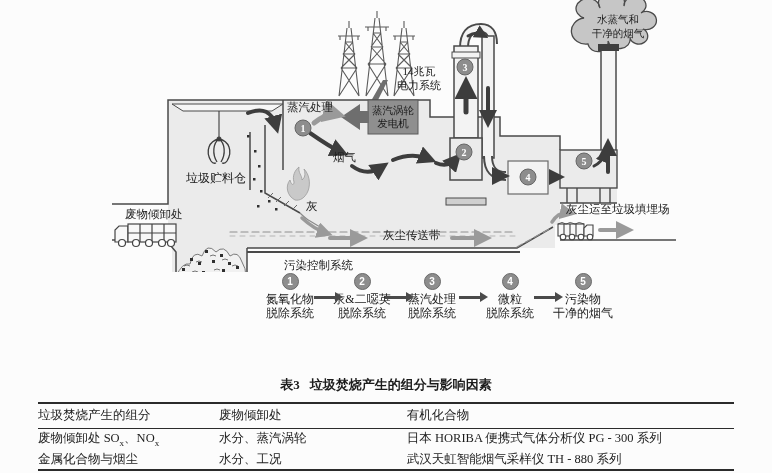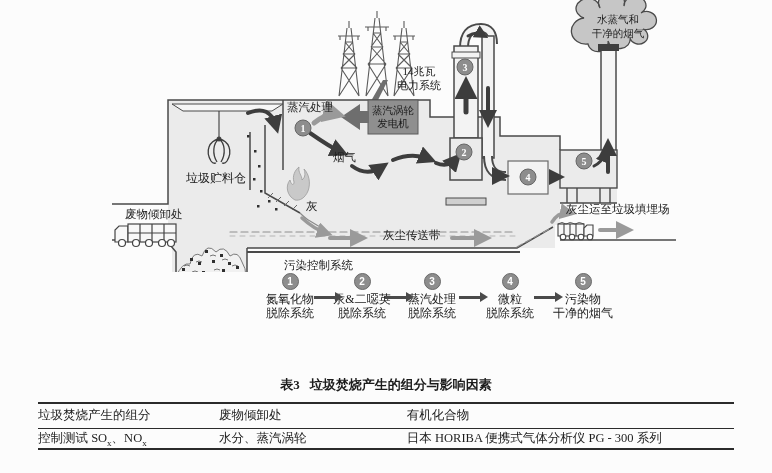--- a/index.html
+++ b/index.html
@@ -279,21 +279,26 @@
         </colgroup>
       <thead>
         <tr>
           <th>垃圾焚烧产生的组分</th>
           <th>废物倾卸处</th>
           <th>有机化合物</th>
         </tr>
       </thead>
       <tbody>
         <tr>
-          <td><span>控制测试 SO</span><sub>x</sub><span>、NO</span><sub>x</sub></td>
+          <td><span>废物倾卸处 SO</span><sub>x</sub><span>、NO</span><sub>x</sub></td>
           <td>水分、蒸汽涡轮</td>
           <td>日本 HORIBA 便携式气体分析仪 PG - 300 系列</td>
+        </tr>
+        <tr>
+          <td>金属化合物与烟尘</td>
+          <td>水分、工况</td>
+          <td>武汉天虹智能烟气采样仪 TH - 880 系列</td>
         </tr>
       </tbody>
     </table>
   </div>
 
 </div>
 
 </body></html>

